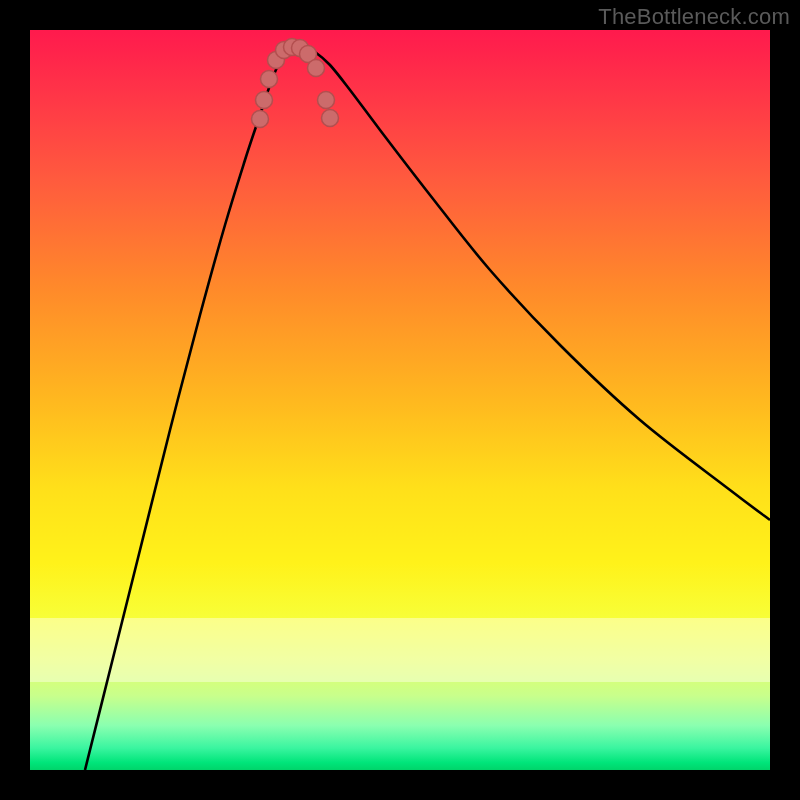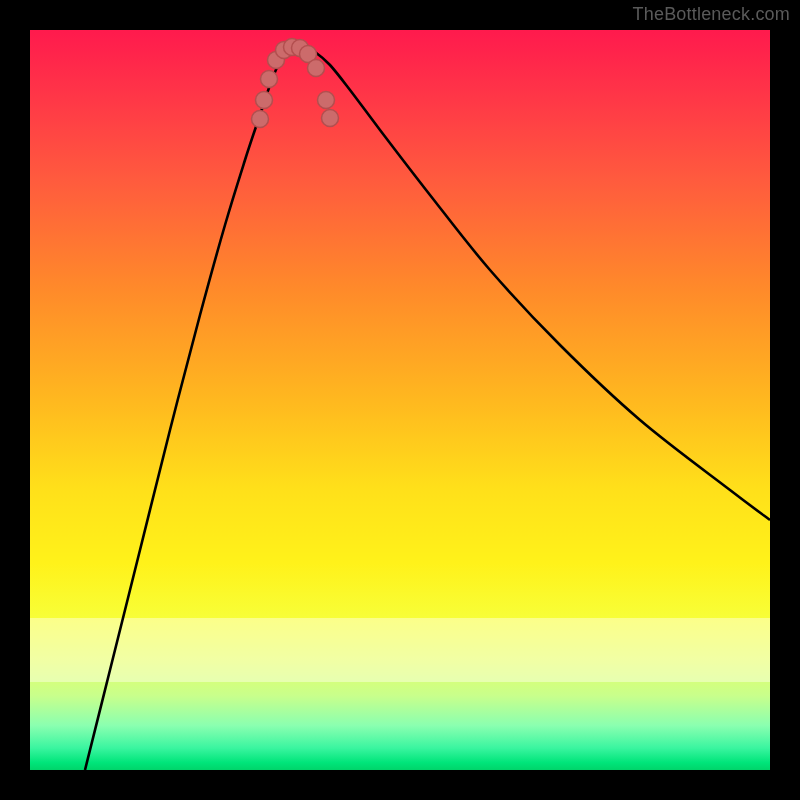--- a/index.html
+++ b/index.html
@@ -55,21 +55,21 @@
     top: 0;
     width: 740px;
     height: 740px;
     overflow: visible;
   }
   .watermark {
     position: absolute;
     top: 4px;
     right: 10px;
     color: #5a5a5a;
-    font-size: 18px;
+    font-size: 22px;
     font-weight: 400;
     letter-spacing: 0.2px;
   }
 </style>
 </head>
 <body>
 
 <div class="frame">
 
   <div class="plot-area">

